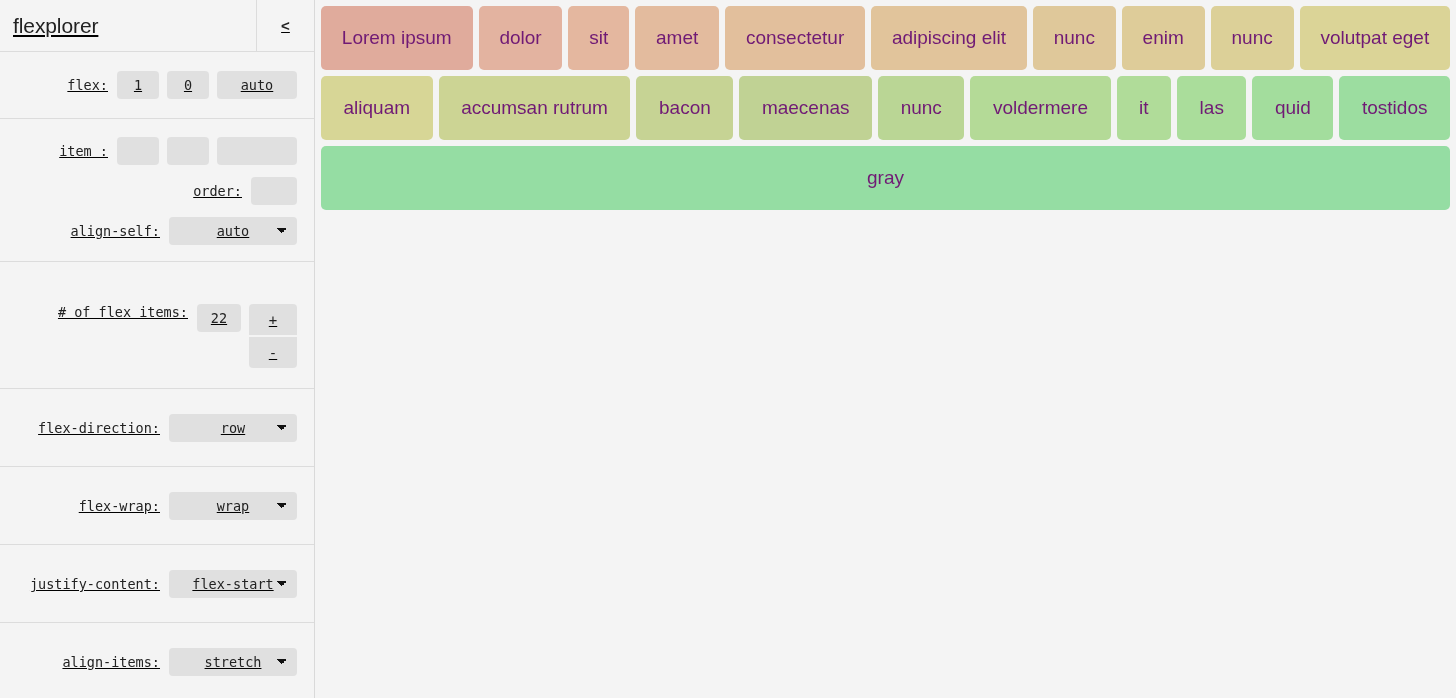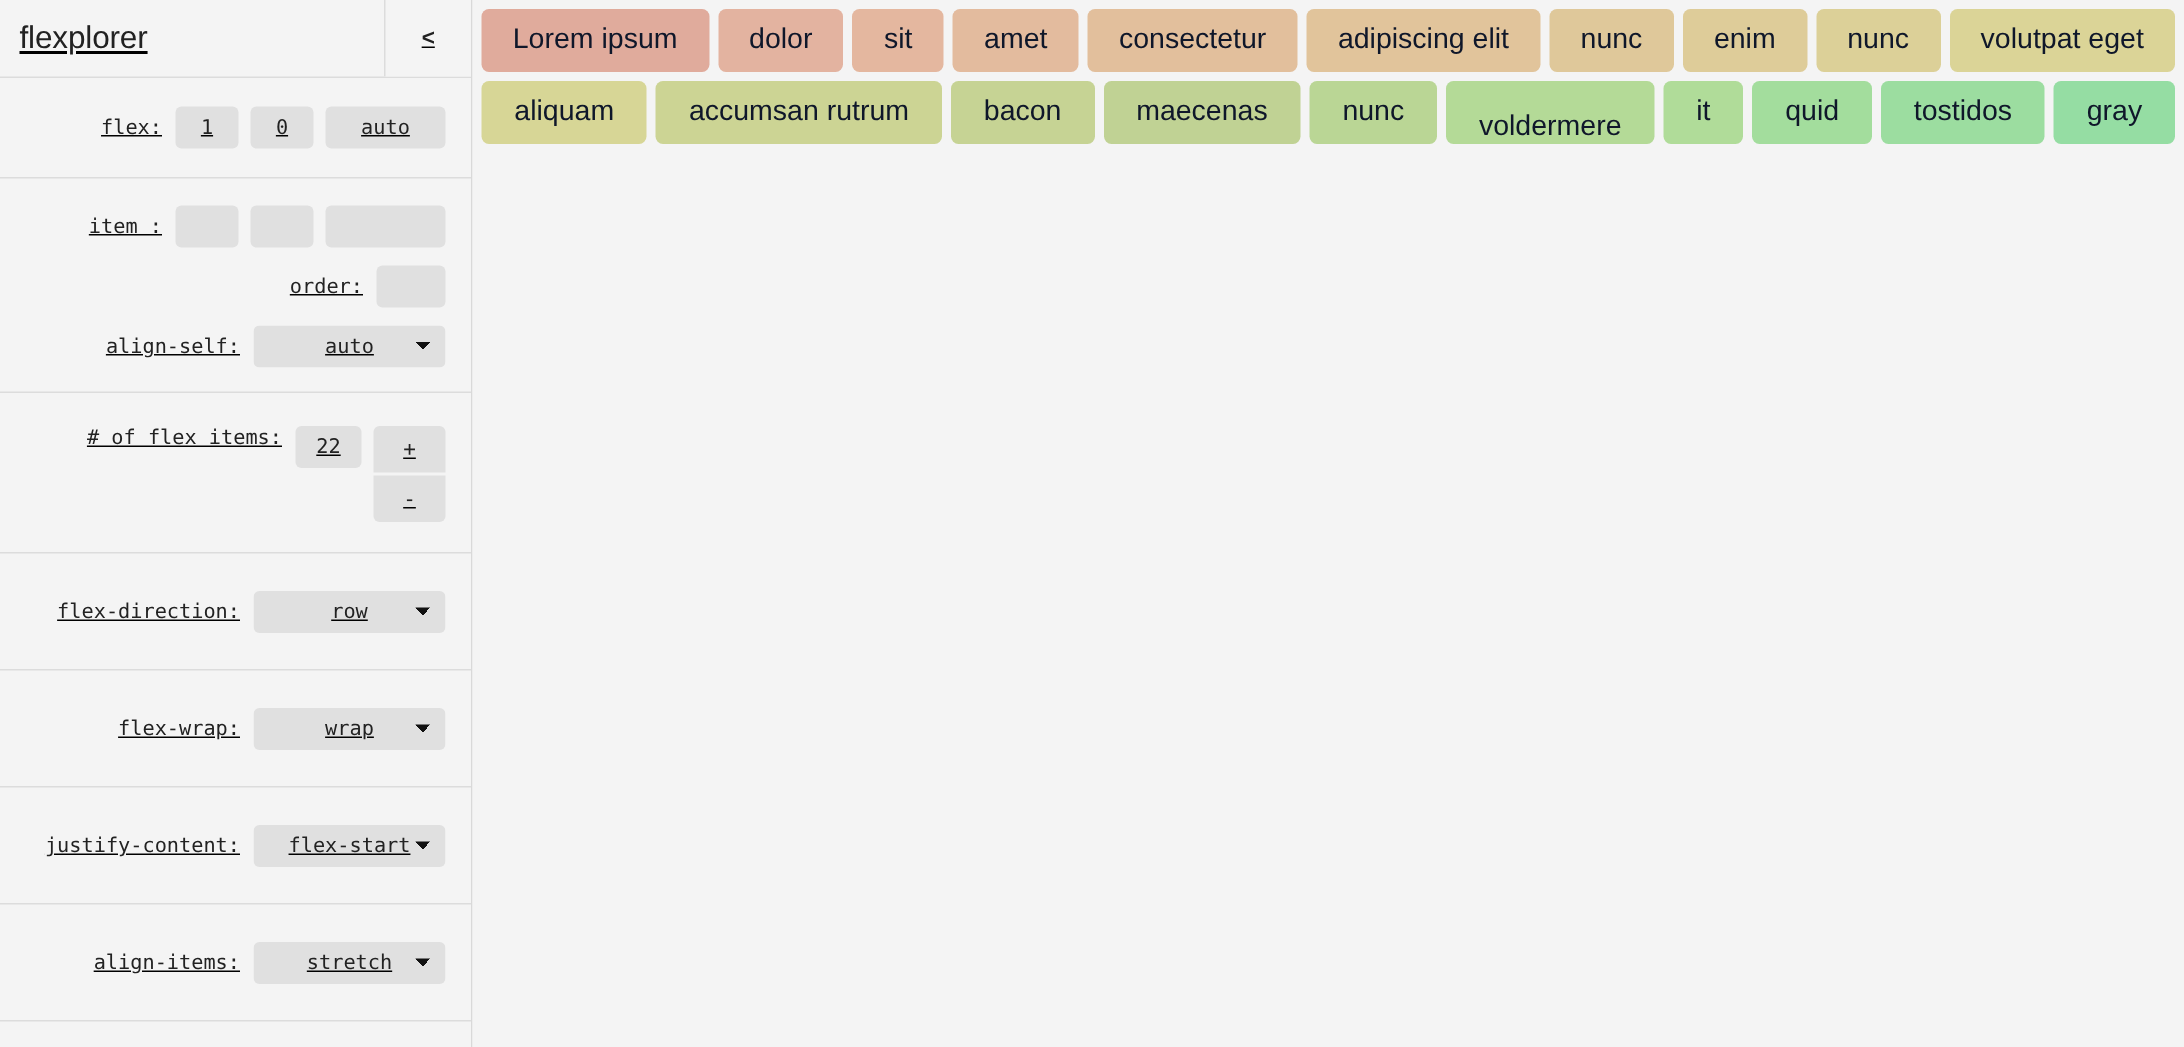--- a/index.html
+++ b/index.html
@@ -123,20 +123,21 @@
     background-repeat: no-repeat;
   }
 
   
   .count-section { padding: 22px 0 20px 0; }
   .count-row {
     display: flex;
     align-items: flex-start;
     justify-content: flex-end;
     padding-right: 17px;
+    margin-top: 20px;
   }
   .stepper {
     display: flex;
     flex-direction: column;
     gap: 2px;
     margin-left: 8px;
   }
   .step-btn {
     width: 48px;
     height: 31px;
@@ -170,23 +171,23 @@
     overflow: hidden;
   }
   .flex-item {
     border-radius: 5px;
     margin: 0 6px 6px 0;
     display: flex;
     align-items: center;
     justify-content: center;
     font-family: "Liberation Sans", sans-serif;
     font-size: 19px;
-    color: #0f172a;
-    height: 42px;
-    padding: 0 20px;
+    color: #701a75;
+    height: 64px;
+    padding: 12px 20px;
     white-space: nowrap;
     flex: 1 0 auto;
   }
 </style>
 </head>
 <body>
 
 <div id="app">
 
   <div id="sidebar">
@@ -322,26 +323,29 @@
       </div>
       <div class="flex-item" style="background: rgb(198, 211, 148);">
         <span>bacon</span>
       </div>
       <div class="flex-item" style="background: rgb(192, 210, 148);">
         <span>maecenas</span>
       </div>
       <div class="flex-item" style="background: rgb(186, 214, 149);">
         <span>nunc</span>
       </div>
-      <div class="flex-item" style="background: rgb(180, 218, 151); align-items: flex-end;">
+      <div class="flex-item" style="background: rgb(180, 218, 151);">
         <span>voldermere</span>
       </div>
       <div class="flex-item" style="background: rgb(176, 220, 153); text-align: center;">
         <span>it</span>
       </div>
+      <div class="flex-item" style="background: rgb(170, 221, 155);">
+        <span>las</span>
+      </div>
       <div class="flex-item" style="background: rgb(163, 221, 157);">
         <span>quid</span>
       </div>
       <div class="flex-item" style="background: rgb(156, 221, 160);">
         <span>tostidos</span>
       </div>
       <div class="flex-item" style="background: rgb(149, 221, 163);">
         <span>gray</span>
       </div>
     </div>

